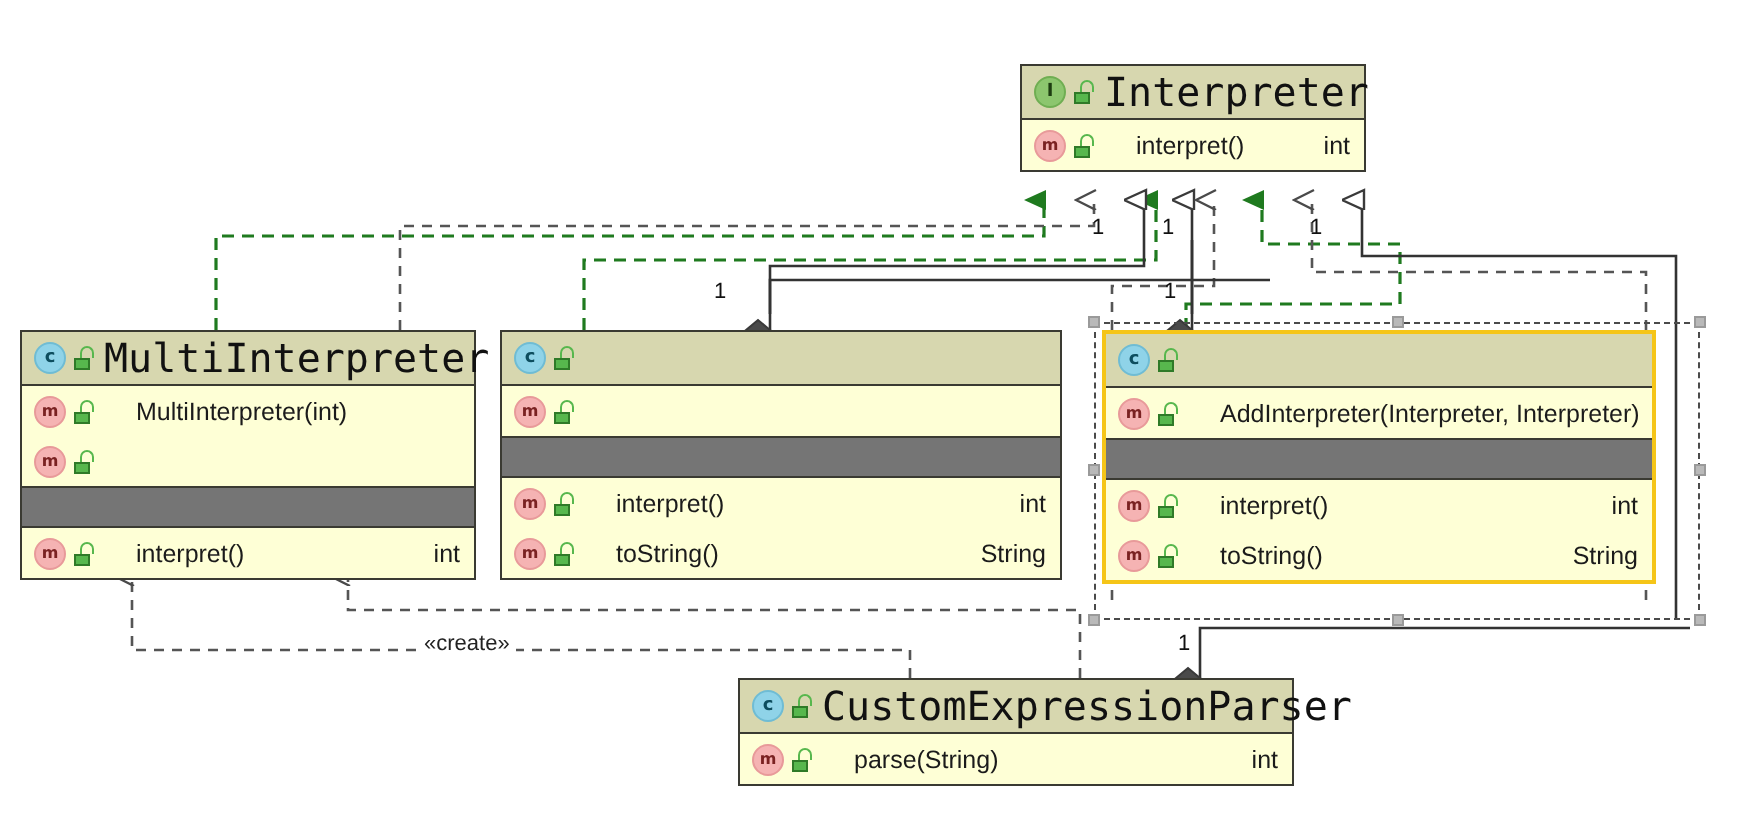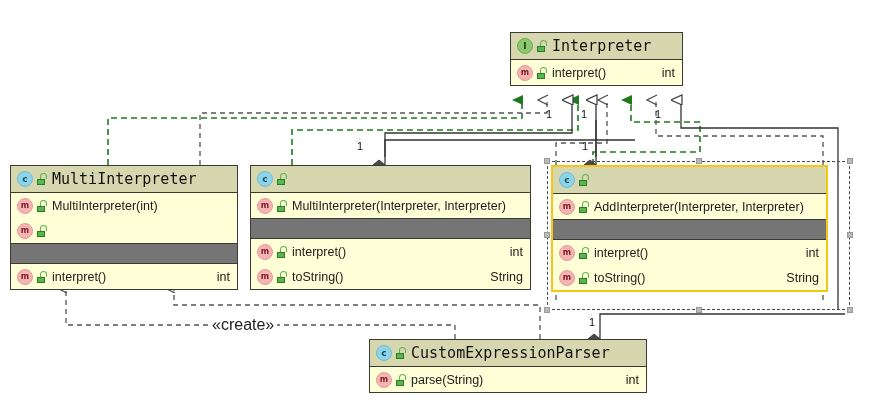--- a/index.html
+++ b/index.html
@@ -28,37 +28,37 @@
     border-bottom:1px solid #3a3a32;
     height:27px;
     display:flex;align-items:center;
     padding:0 6px;
     box-sizing:border-box;
     white-space:nowrap;
   }
   .uml.selected .uml-title{border-bottom:1px solid #3a3a32;}
   .uml-title .tname{
     font-family:"DejaVu Sans Mono","Liberation Mono",monospace;
-    font-size:15px;
+    font-size:20px;
     color:#111111;
     letter-spacing:0px;
     margin-left:4px;
   }
   .section{padding:0;}
   .divider-bar{background:#757575;height:19px;border-top:1px solid #3a3a32;border-bottom:1px solid #3a3a32;}
   .member{
     height:25px;
     display:flex;align-items:center;
     padding:0 7px 0 6px;
     box-sizing:border-box;
     white-space:nowrap;
     font-size:12.5px;
     color:#1b1b1b;
   }
-  .member .mname{margin-left:4px;flex:0 1 auto;overflow:hidden;}
+  .member .mname{margin-left:20px;flex:0 1 auto;overflow:hidden;}
   .member .mtype{margin-left:auto;padding-left:10px;color:#1b1b1b;text-align:right;}
 
   
   .ic-kind{
     width:14px;height:14px;border-radius:50%;
     display:inline-flex;align-items:center;justify-content:center;
     font-family:"DejaVu Sans","Liberation Sans",sans-serif;
     font-size:9px;font-weight:bold;line-height:1;
     flex:0 0 auto;
   }
@@ -83,21 +83,21 @@
   }
   .sel-dash{
     position:absolute;border:1px dashed #4a4a4a;box-sizing:border-box;z-index:3;
     background:transparent;
   }
   .mult{
     position:absolute;font-size:11px;color:#111;z-index:6;
     font-family:"Liberation Sans",sans-serif;
   }
   .stereo{
-    position:absolute;font-size:16px;color:#222;z-index:6;
+    position:absolute;font-size:11px;color:#222;z-index:6;
     background:#ffffff;padding:0 3px;
     font-family:"Liberation Sans",sans-serif;
   }
 </style>
 </head>
 <body>
 
 <div id="canvas">
 
   <svg id="edges" width="876" height="417" viewBox="0 0 876 417">
@@ -225,21 +225,20 @@
             <i></i>
           </span>
         </div>
         <div class="section">
           <div class="member">
             <span class="ic-kind meth">m</span>
             <span class="ic-lock">
               <b></b>
               <i></i>
             </span>
-            <span class="mname">MultiInterpreter(Interpreter, Interpreter)</span>
           </div>
         </div>
         <div class="divider-bar"></div>
         <div class="section">
           <div class="member">
             <span class="ic-kind meth">m</span>
             <span class="ic-lock">
               <b></b>
               <i></i>
             </span>

